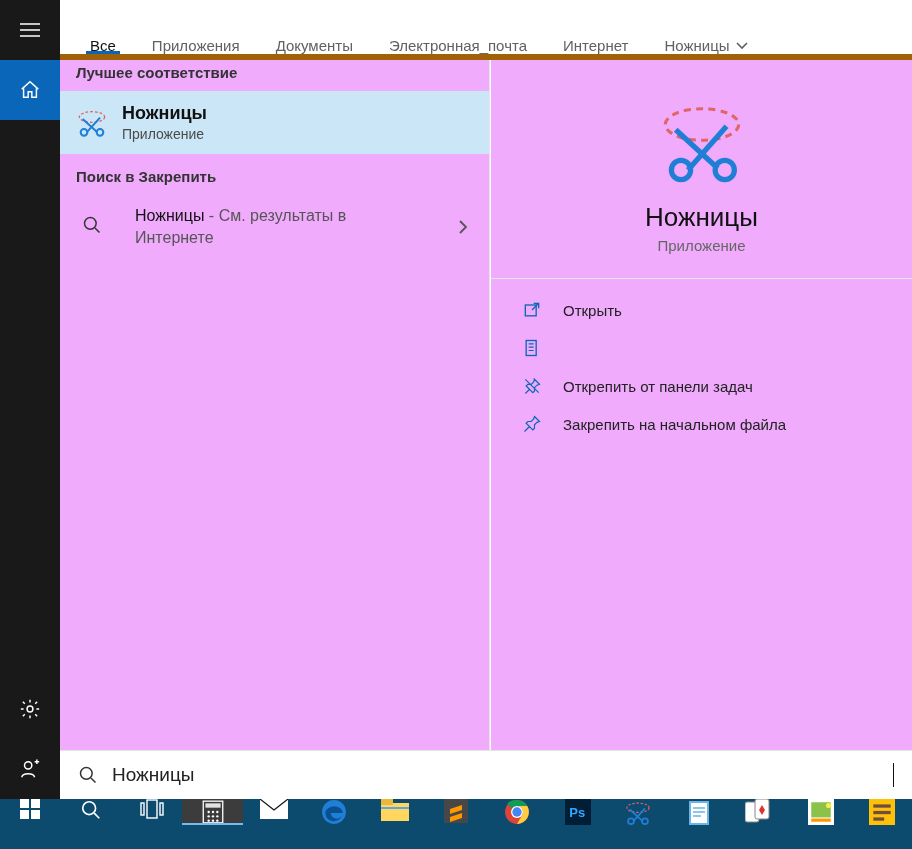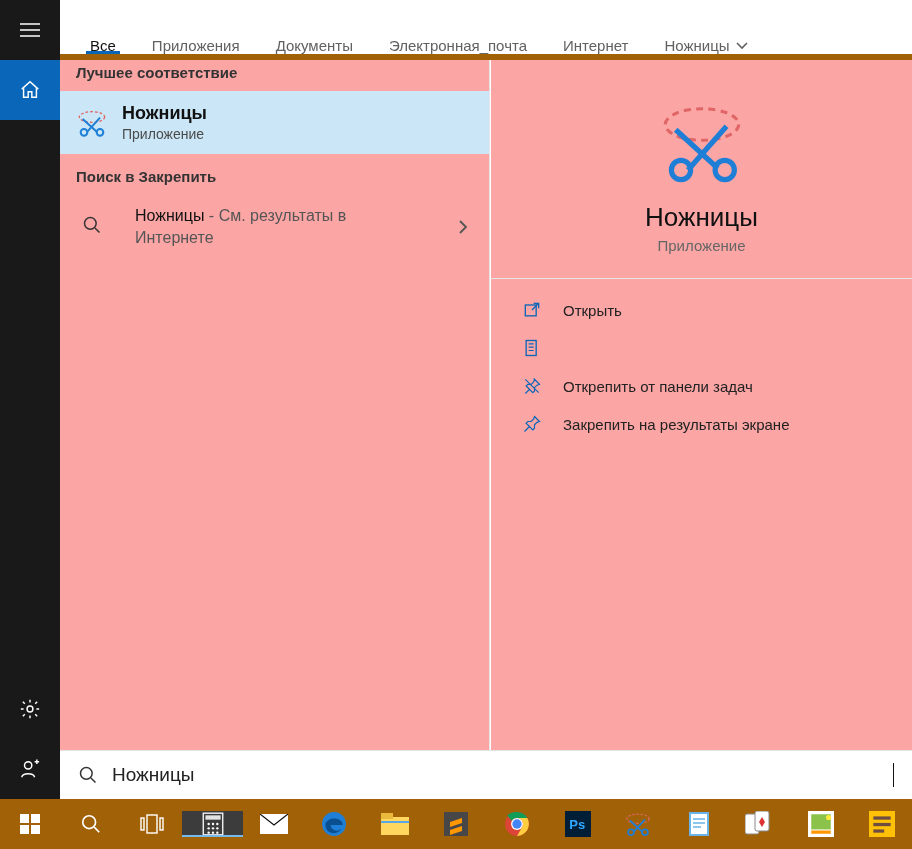--- a/index.html
+++ b/index.html
@@ -31,21 +31,21 @@
   .tab.selected { color: #111; }
   .tab.selected::after {
     content: ""; position: absolute; left: 14px; right: 14px; bottom: 0;
     height: 3px; background: #0A66B8;
   }
   .tab .chev { margin-left: 6px; }
 
   
   .main {
     position: absolute; left: 60px; top: 60px; right: 0; bottom: 99px;
-    display: flex; background: #fca5a5; justify-content: flex-end;
+    display: flex; background: #f0abfc; justify-content: flex-end;
   }
   .left-col { width: 430px; display: flex; flex-direction: column; position: relative; }
   .right-col { flex: 1; display: flex; flex-direction: column; border-left: 1px solid #ffffff; }
 
   .sep { position: absolute; left: 489px; top: 60px; width: 1px; height: 690px; background: #e5e5e5; }
   
   .section-title { font-size: 15px; color: #333; padding: 6px 16px 10px 16px; font-weight: 600; }
   .section-title.first { padding-top: 4px; }
 
   .best-match-item {
@@ -90,21 +90,21 @@
   }
   .caret {
     width: 1px; height: 24px; background: #111; margin-left: 2px;
     animation: blink 1s steps(1) infinite;
   }
   @keyframes blink { 50% { opacity: 0; } }
 
   
   .taskbar {
     position: absolute; left: 0; right: 0; bottom: 0; height: 50px;
-    background: #a16207; display: flex; align-items: center;
+    background: #0c4a6e; display: flex; align-items: flex-start;
   }
   .tb-item {
     width: 61px; display: flex; align-items: center; justify-content: center;
     cursor: pointer; position: relative; color: #fff;
   }
   .tb-item.active { background: #3c3c3c; }
   .tb-item.active::after {
     content: ""; position: absolute; left: 0; right: 0; bottom: 0; height: 2px; background: #76b9ed;
   }
 
@@ -238,21 +238,21 @@
               </svg>
           </span>
           <span>Открепить от панели задач</span>
         </div>
         <div class="action">
           <span class="action-ico">
             <svg width="20" height="20" viewBox="0 0 24 24" fill="none">
                 <path d="M15 3l6 6-3 1-3 3v4l-2 2-4-4-6 6 6-6-4-4 2-2h4l3-3 1-3z" stroke="#0A66B8" stroke-width="1.4"></path>
               </svg>
           </span>
-          <span>Закрепить на результаты экране</span>
+          <span>Закрепить на начальном файла</span>
         </div>
       </div>
     </div>
   </div>
 
   <div class="sep"></div>
 
   <div class="search-row">
     <span class="mag">
       <svg width="20" height="20" viewBox="0 0 24 24" fill="none">

